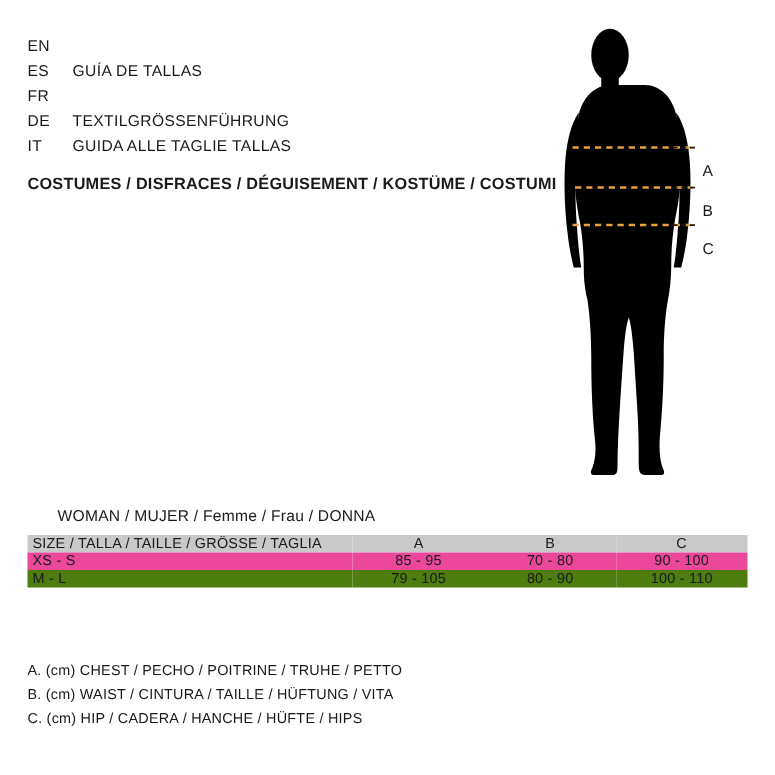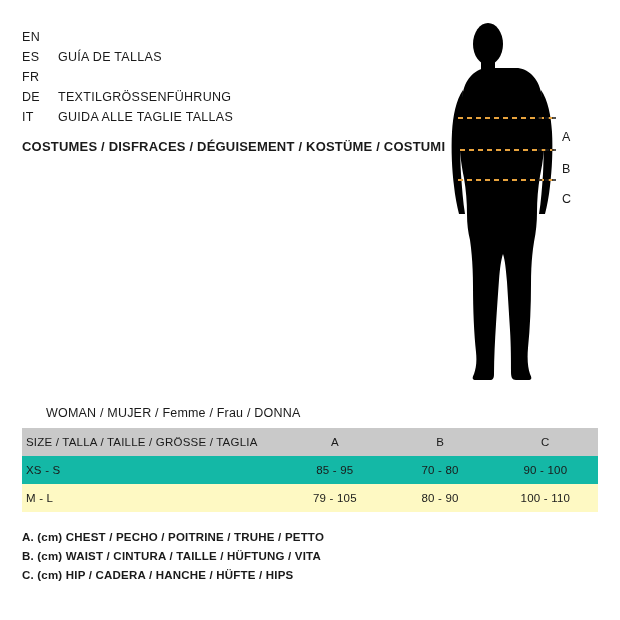--- a/index.html
+++ b/index.html
@@ -84,55 +84,54 @@
     position: absolute;
     left: 22px;
     top: 428px;
     width: 576px;
     border-collapse: collapse;
     font-size: 11.5px;
   }
   .size-table th,
   .size-table td {
     padding: 0;
-    height: 28px;
+    height: 14px;
     font-weight: normal;
     text-align: center;
     vertical-align: middle;
     letter-spacing: 0.2px;
     margin-top: 44px;
   }
   .size-table th.label-col,
   .size-table td.label-col {
     text-align: left;
     padding-left: 4px;
     width: 258px;
   }
   .size-table thead tr {
     background: #c9c9c9;
   }
   .size-table tbody tr.odd {
-    background: #14b8a6;
+    background: #ec4899;
   }
   .size-table tbody tr.even {
-    background: #fef9c3;
+    background: #4d7c0f;
   }
   .size-table td.val-col,
   .size-table th.val-col {
     width: 106px;
   }
 
   
   .legend {
     position: absolute;
     left: 22px;
     top: 528px;
     font-size: 11.5px;
     letter-spacing: 0.2px;
-    font-weight: bold;
   }
   .legend-row {
     height: 19px;
     line-height: 19px;
   }
 </style>
 </head>
 <body>
 
 <div id="page">

